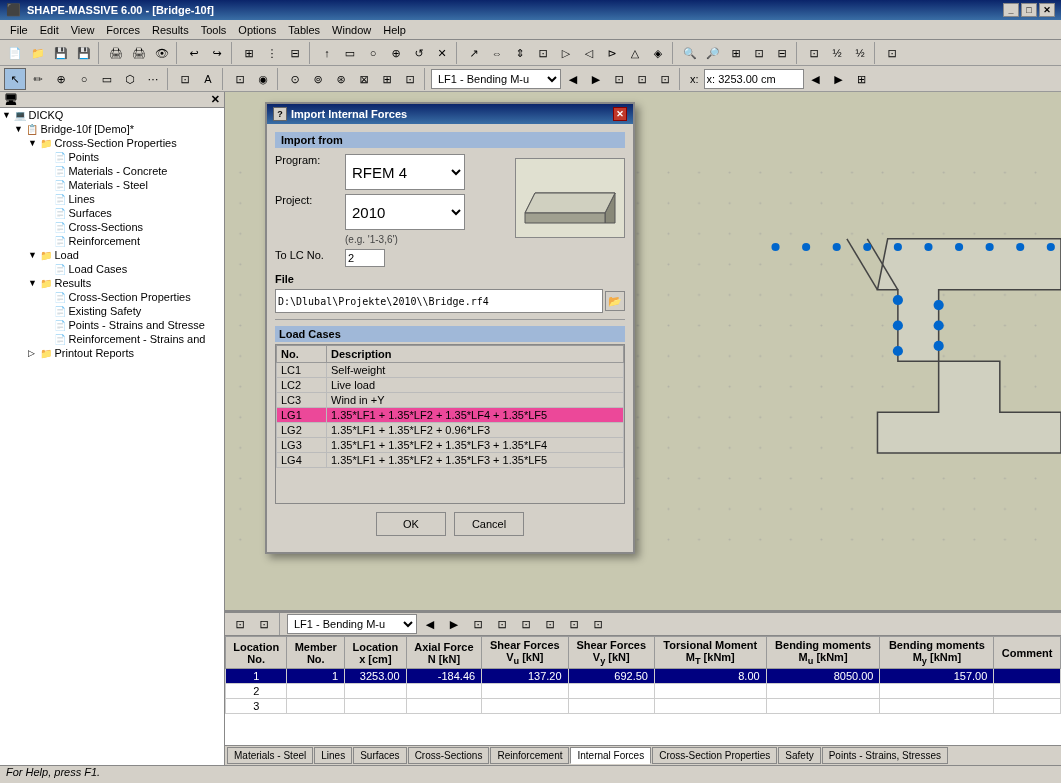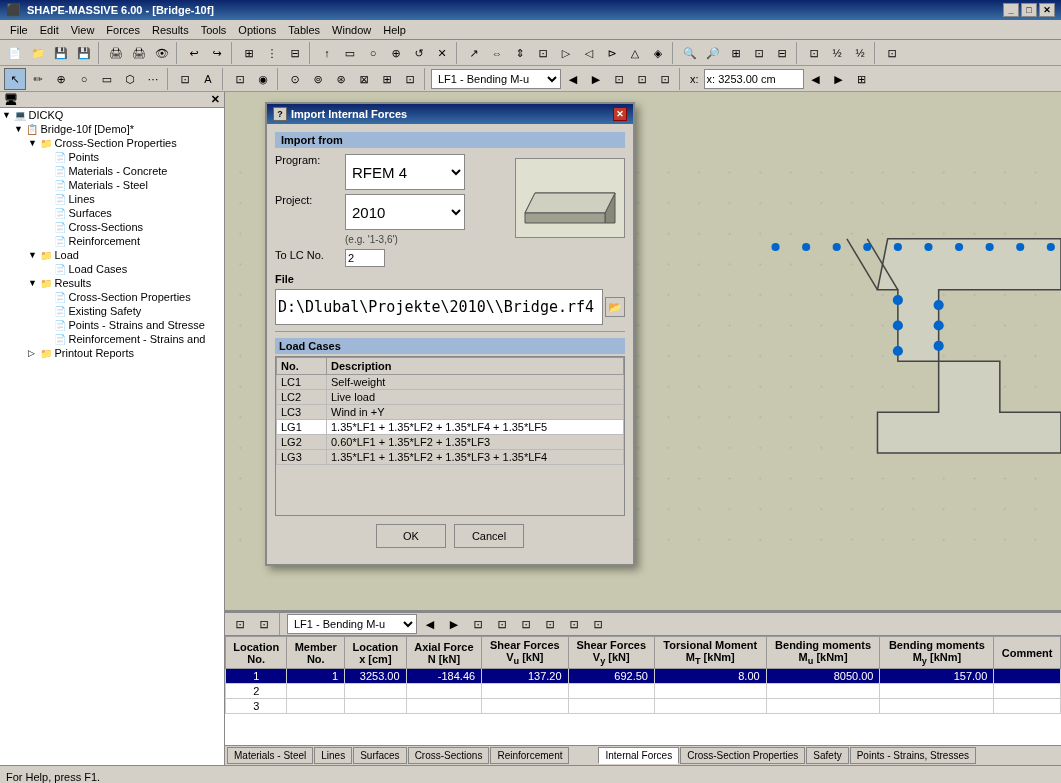--- a/index.html
+++ b/index.html
@@ -36,63 +36,63 @@
     .section-header { background: #a0b8d8; padding: 2px 6px; font-size: 11px; font-weight: bold; margin-bottom: 6px; }
     .form-row { display: flex; align-items: flex-start; margin-bottom: 4px; }
     .form-label { width: 70px; font-size: 11px; }
     .form-select { height: 36px; font-size: 15px; border: 1px solid #888; background: white; padding: 0 2px; }
     .form-input { height: 18px; font-size: 11px; border: 1px solid #888; background: white; padding: 0 2px; }
     .dialog-separator { height: 1px; background: #999; margin: 6px 0; }
     .lc-header { background: #a0b8d8; padding: 2px 4px; font-size: 11px; font-weight: bold; margin-bottom: 2px; }
     .lc-table { width: 100%; border-collapse: collapse; font-size: 11px; }
     .lc-table th { background: #d4d0c8; border: 1px solid #999; padding: 2px 4px; text-align: left; }
     .lc-table td { border: 1px solid #bbb; padding: 1px 4px; }
-    .lc-row-selected { background: #ffffff; margin-top: 20px; }
+    .lc-row-selected { background: #ec4899; margin-top: 20px; }
     .lc-scroll-container { height: 160px; overflow-y: auto; border: 1px solid #888; }
     
     
     .dialog-buttons { display: flex; justify-content: center; gap: 8px; padding: 8px; }
     .btn { height: 24px; min-width: 70px; background: #d4d0c8; border: 1px solid #888; font-size: 11px; cursor: pointer; display: flex; align-items: center; justify-content: center; }
     
     
     .bottom-tabs { height: 22px; background: #d4d0c8; display: flex; align-items: center; border-top: 1px solid #888; padding: 0 2px; gap: 1px; }
     .tab { padding: 2px 6px; font-size: 10px; background: #d4d0c8; border: 1px solid #888; cursor: pointer; white-space: nowrap; }
-    .tab-active { background: white; border-bottom: 1px solid white; margin-left: 28px; }
+    .tab-active { background: white; border-bottom: 1px solid white; }
     
     
     .data-table-area { height: 120px; background: white; border-top: 1px solid #888; overflow: auto; }
     .data-table { width: 100%; border-collapse: collapse; font-size: 11px; }
     .data-table th { background: #d4d0c8; border: 1px solid #999; padding: 2px 6px; text-align: center; white-space: nowrap; }
     .data-table td { border: 1px solid #ccc; padding: 1px 6px; text-align: right; white-space: nowrap; }
     .data-table td:first-child { text-align: center; }
     .row-selected { background: #000080; color: white; }
     
     
     .bottom-toolbar { height: 24px; background: #d4d0c8; border-top: 1px solid #888; display: flex; align-items: center; padding: 0 4px; gap: 2px; }
     
     
-    .status-bar { height: 18px; background: #d4d0c8; border-top: 1px solid #888; display: flex; align-items: flex-end; padding: 0 6px; font-size: 11px; }
+    .status-bar { height: 18px; background: #d4d0c8; border-top: 1px solid #888; display: flex; align-items: flex-start; padding: 0 6px; font-size: 11px; font-style: italic; }
     
     
     ::-webkit-scrollbar { width: 12px; height: 12px; }
     ::-webkit-scrollbar-track { background: #d4d0c8; }
     ::-webkit-scrollbar-thumb { background: #888; border: 1px solid #666; }
     
     .toolbar-section { display: flex; align-items: center; gap: 1px; }
     .lc-dropdown { font-size: 11px; height: 20px; border: 1px solid #888; background: white; padding: 0 2px; min-width: 130px; }
     .coord-input { font-size: 11px; height: 20px; border: 1px solid #888; background: white; padding: 0 2px; width: 100px; }
     
     .full-layout { display: flex; flex-direction: column; height: 783px; }
     .content-area { display: flex; flex: 1; overflow: hidden; }
     .right-section { flex: 1; display: flex; flex-direction: column; position: relative; }
     .canvas-main { flex: 1; background: #b8b0a0; position: relative; overflow: hidden; }
     .bottom-section { height: 155px; background: white; border-top: 2px solid #888; display: flex; flex-direction: column; }
     
     .file-row { display: flex; align-items: center; margin-top: 4px; }
-    .file-input { flex: 1; height: 36px; font-size: 15px; border: 1px solid #888; background: white; padding: 0 2px; font-family: monospace; }
+    .file-input { flex: 1; height: 24px; font-size: 10px; border: 1px solid #888; background: white; padding: 0 2px; font-family: monospace; }
     .file-btn { width: 20px; height: 20px; background: #d4d0c8; border: 1px solid #888; font-size: 11px; display: flex; align-items: center; justify-content: center; cursor: pointer; margin-left: 2px; }
   </style>
 </head>
 <body>
 
 <div class="full-layout">
 
   <div class="title-bar">
     <span style="margin-right:6px; font-size:12px;">⬛</span>
     <span>SHAPE-MASSIVE 6.00 - [Bridge-10f]</span>
@@ -415,25 +415,29 @@
                       <tr class="lc-row">
                         <td>LC3</td>
                         <td>Wind in +Y</td>
                       </tr>
                       <tr class="lc-row-selected">
                         <td>LG1</td>
                         <td>1.35*LF1 + 1.35*LF2 + 1.35*LF4 + 1.35*LF5</td>
                       </tr>
                       <tr class="lc-row">
                         <td>LG2</td>
-                        <td>0.60*LF1 + 1.35*LF2 + 1.35*LF3</td>
+                        <td>1.35*LF1 + 1.35*LF2 + 0.96*LF3</td>
                       </tr>
                       <tr class="lc-row">
                         <td>LG3</td>
                         <td>1.35*LF1 + 1.35*LF2 + 1.35*LF3 + 1.35*LF4</td>
+                      </tr>
+                      <tr class="lc-row">
+                        <td>LG4</td>
+                        <td>1.35*LF1 + 1.35*LF2 + 1.35*LF3 + 1.35*LF5</td>
                       </tr>
                     </tbody>
                 </table>
               </div>
 
               <div class="dialog-buttons">
                 <button class="btn">OK</button>
                 <button class="btn">Cancel</button>
               </div>
             </div>

